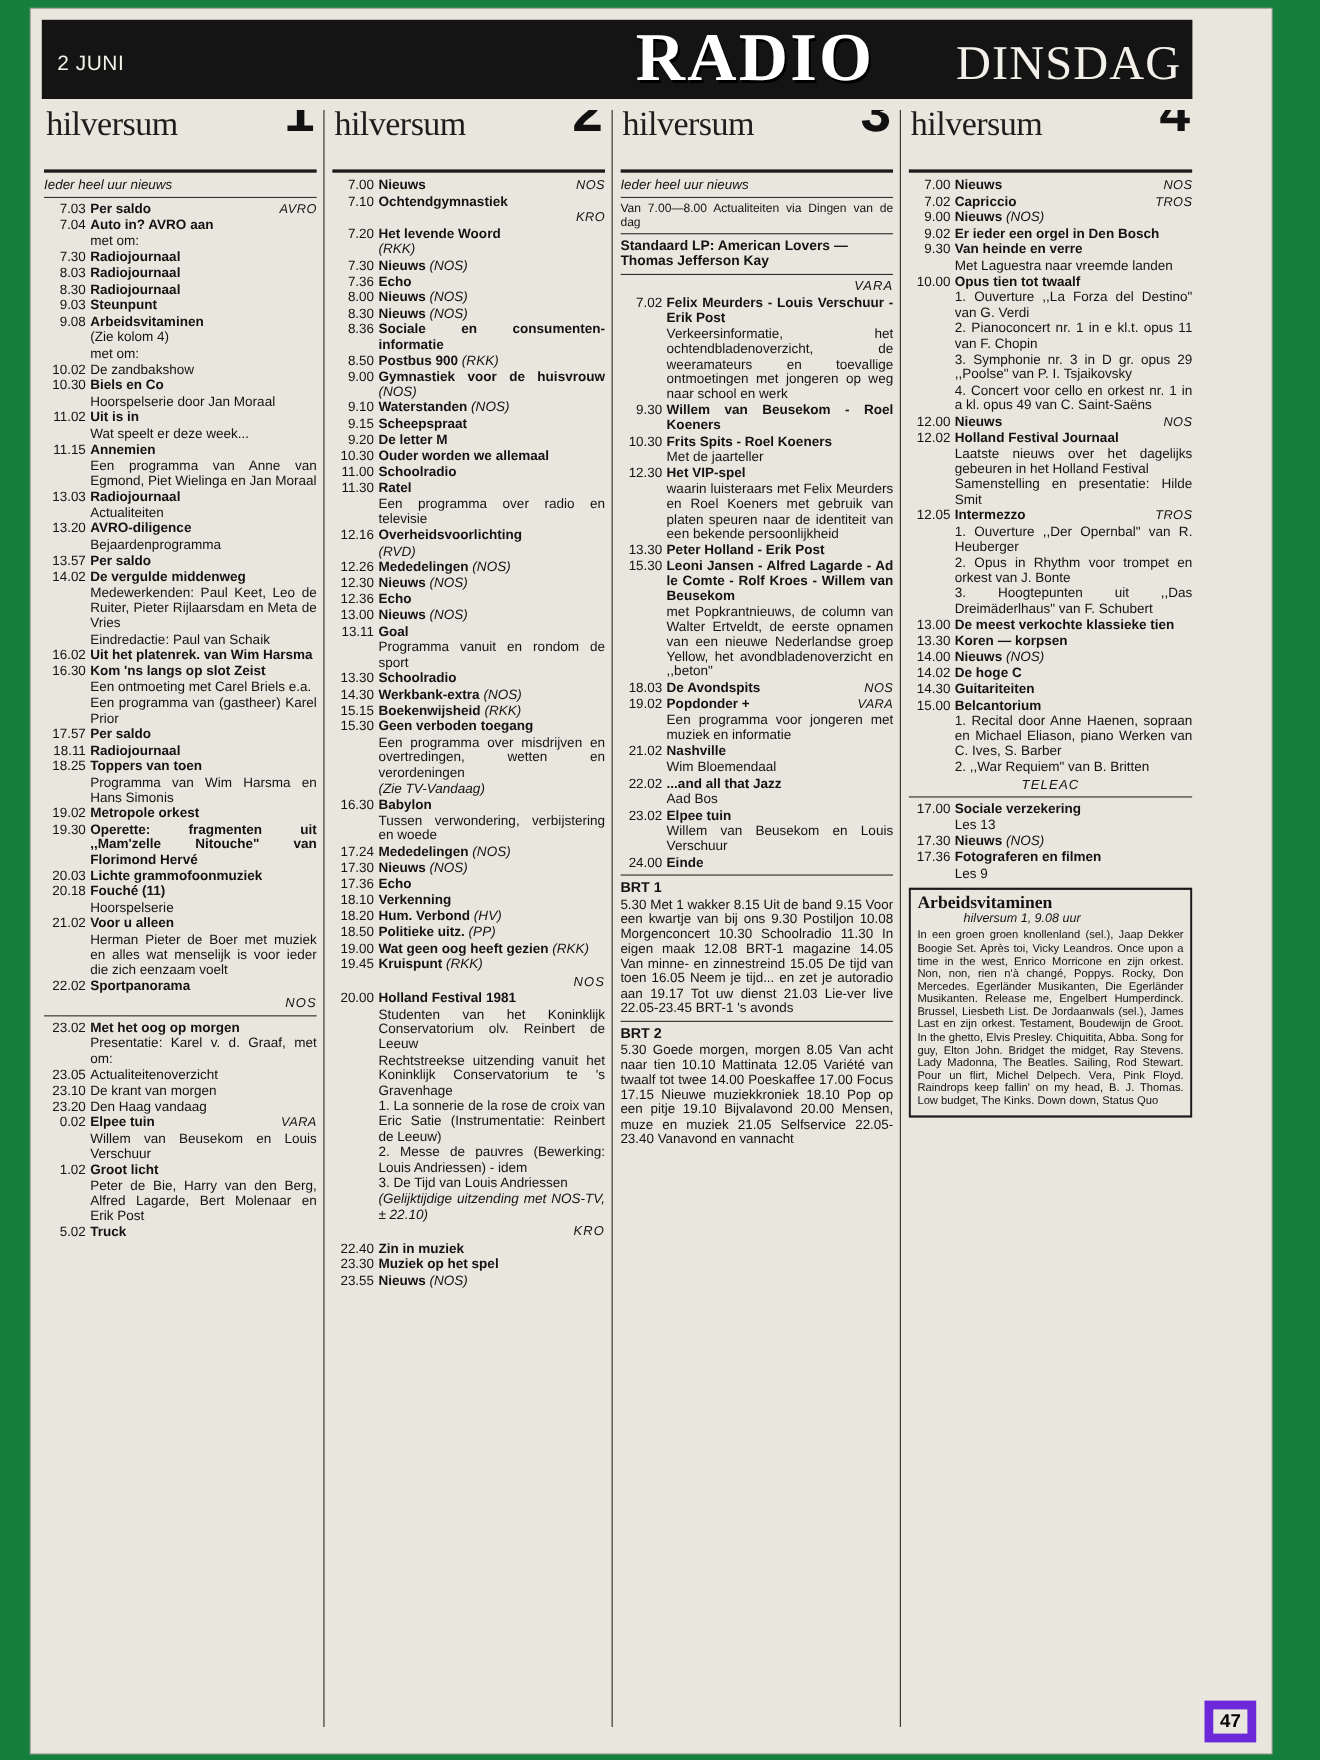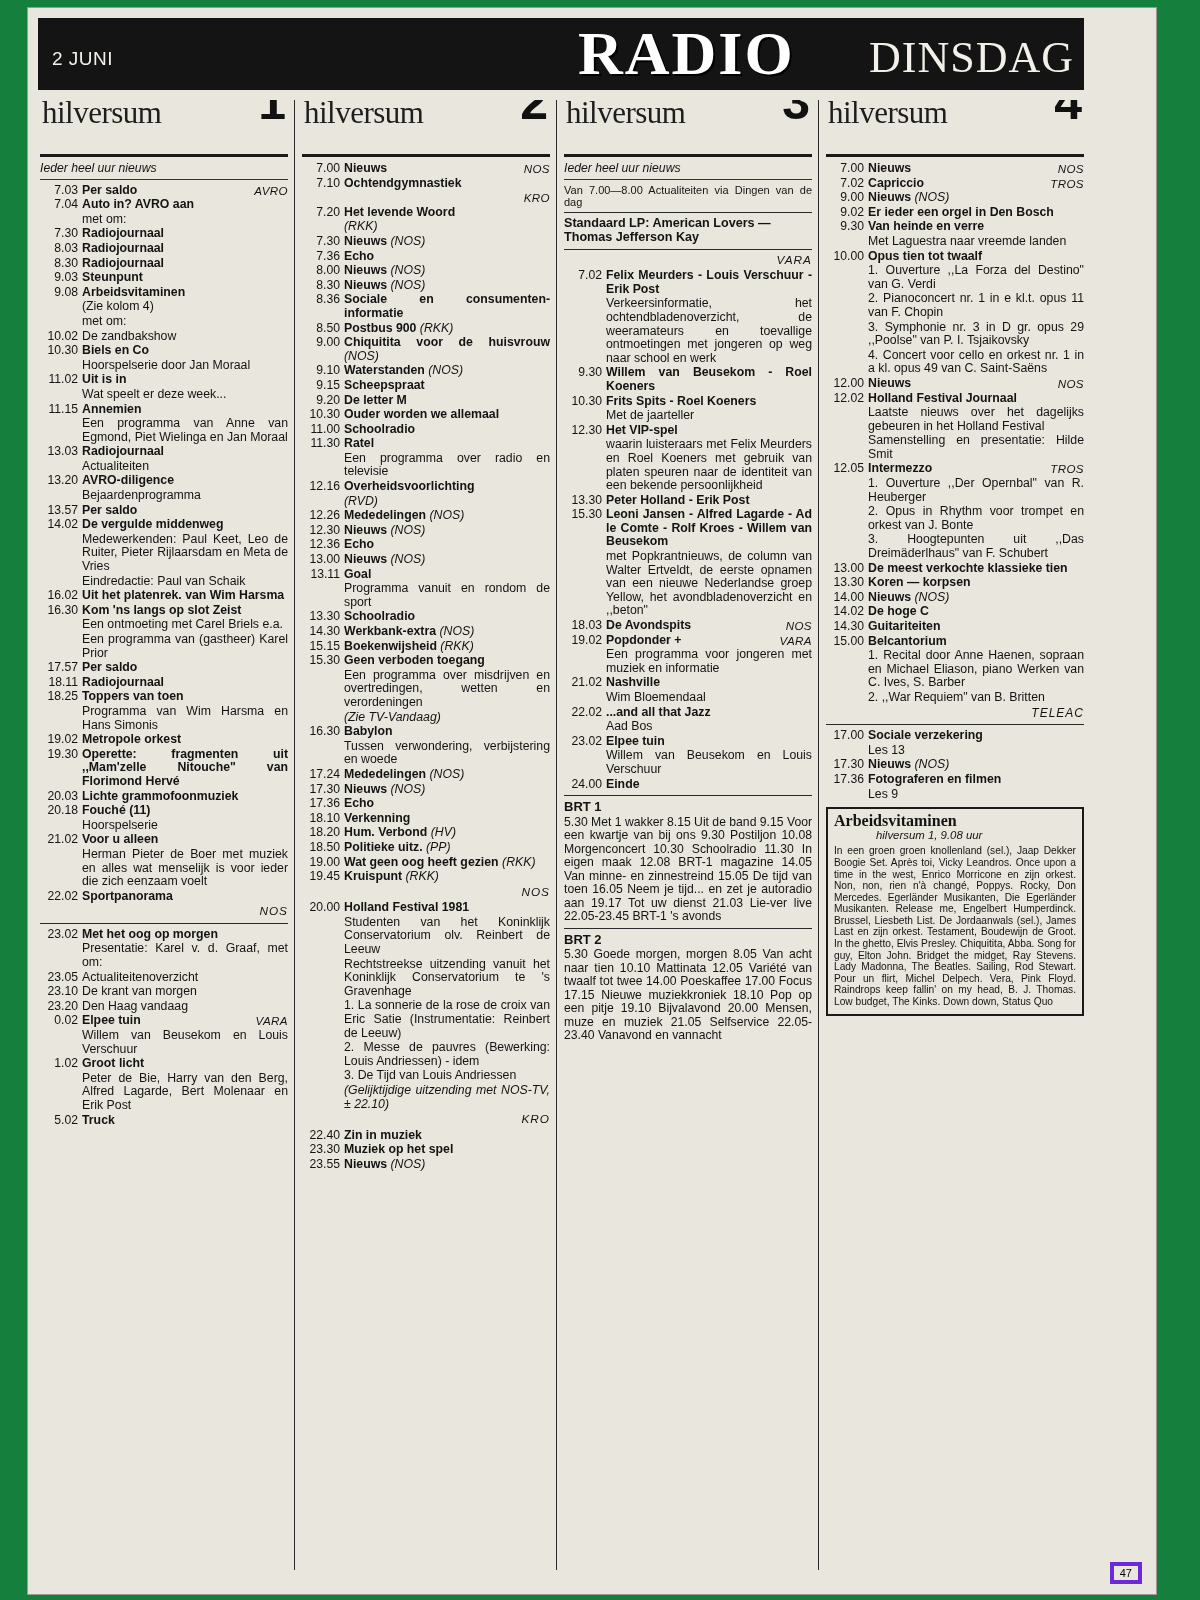--- a/index.html
+++ b/index.html
@@ -67,25 +67,25 @@
   .clr{clear:both;}
   .center-ital{text-align:right;font-style:italic;font-size:11.8px;letter-spacing:1px;margin:2px 0;}
   .blockhead{font-weight:bold;font-size:13px;margin:4px 0 2px 0;}
   .lp{font-weight:bold;font-size:12.6px;margin:3px 0 2px 0;}
   .flow{font-size:12.2px;line-height:13.5px;text-align:justify;}
   .box{border:2px solid #1a1a1a;padding:5px 6px 6px 6px;margin-top:6px;}
   .box h3{margin:0 0 1px 0;font-size:16px;font-family:"Liberation Serif",serif;}
   .box .sub{font-style:italic;font-size:11.4px;margin-bottom:3px;}
   .box .body{font-size:10.2px;line-height:11.6px;text-align:justify;}
   .pagenum{
-    position:absolute;right:14px;bottom:10px;border:4px solid #6d28d9;
-    padding:1px 6px;font-size:11px;font-weight:normal;background:#e8e6dd;
+    position:absolute;right:14px;bottom:10px;border:8px solid #6d28d9;
+    padding:1px 6px;font-size:17px;font-weight:bold;background:#e8e6dd;
   }
   .sub{padding-left:42px;}
-  .teleac{text-align:right;font-style:italic;letter-spacing:1px;font-size:12px;margin:2px 0;}
+  .teleac{text-align:center;font-style:italic;letter-spacing:1px;font-size:12px;margin:2px 0;}
 </style>
 </head>
 <body>
 
 <div id="page">
   <div id="paper">
 
     <div class="masthead">
       <div class="date">2 JUNI</div>
       <div class="radio">RADIO</div>
@@ -177,21 +177,21 @@
             <div class="item just"><span class="t">7.10</span><span><span class="b">Ochtendgymnastiek</span></span><div class="clr"></div></div>
             <div class="item just"><span class="t"></span><span class="omroep">KRO</span><span></span><div class="clr"></div></div>
             <div class="item just"><span class="t">7.20</span><span><span class="b">Het levende Woord</span></span><div class="clr"></div></div>
             <div class="item just"><span class="t"></span><span><span style="font-style: italic;">(RKK)</span></span><div class="clr"></div></div>
             <div class="item just"><span class="t">7.30</span><span><span class="b">Nieuws</span><span style="font-style: italic;"> (NOS)</span></span><div class="clr"></div></div>
             <div class="item just"><span class="t">7.36</span><span><span class="b">Echo</span></span><div class="clr"></div></div>
             <div class="item just"><span class="t">8.00</span><span><span class="b">Nieuws</span><span style="font-style: italic;"> (NOS)</span></span><div class="clr"></div></div>
             <div class="item just"><span class="t">8.30</span><span><span class="b">Nieuws</span><span style="font-style: italic;"> (NOS)</span></span><div class="clr"></div></div>
             <div class="item just"><span class="t">8.36</span><span><span class="b">Sociale en consumenten-informatie</span></span><div class="clr"></div></div>
             <div class="item just"><span class="t">8.50</span><span><span class="b">Postbus 900</span><span style="font-style: italic;"> (RKK)</span></span><div class="clr"></div></div>
-            <div class="item just"><span class="t">9.00</span><span><span class="b">Chiquitita voor de huisvrouw</span><span style="font-style: italic;"> (NOS)</span></span><div class="clr"></div></div>
+            <div class="item just"><span class="t">9.00</span><span><span class="b">Gymnastiek voor de huisvrouw</span><span style="font-style: italic;"> (NOS)</span></span><div class="clr"></div></div>
             <div class="item just"><span class="t">9.10</span><span><span class="b">Waterstanden</span><span style="font-style: italic;"> (NOS)</span></span><div class="clr"></div></div>
             <div class="item just"><span class="t">9.15</span><span><span class="b">Scheepspraat</span></span><div class="clr"></div></div>
             <div class="item just"><span class="t">9.20</span><span><span class="b">De letter M</span></span><div class="clr"></div></div>
             <div class="item just"><span class="t">10.30</span><span><span class="b">Ouder worden we allemaal</span></span><div class="clr"></div></div>
             <div class="item just"><span class="t">11.00</span><span><span class="b">Schoolradio</span></span><div class="clr"></div></div>
             <div class="item just"><span class="t">11.30</span><span><span class="b">Ratel</span></span><div class="clr"></div></div>
             <div class="item just"><span class="t"></span><span><span>Een programma over radio en televisie</span></span><div class="clr"></div></div>
             <div class="item just"><span class="t">12.16</span><span><span class="b">Overheidsvoorlichting</span></span><div class="clr"></div></div>
             <div class="item just"><span class="t"></span><span><span style="font-style: italic;">(RVD)</span></span><div class="clr"></div></div>
             <div class="item just"><span class="t">12.26</span><span><span class="b">Mededelingen</span><span style="font-style: italic;"> (NOS)</span></span><div class="clr"></div></div>

